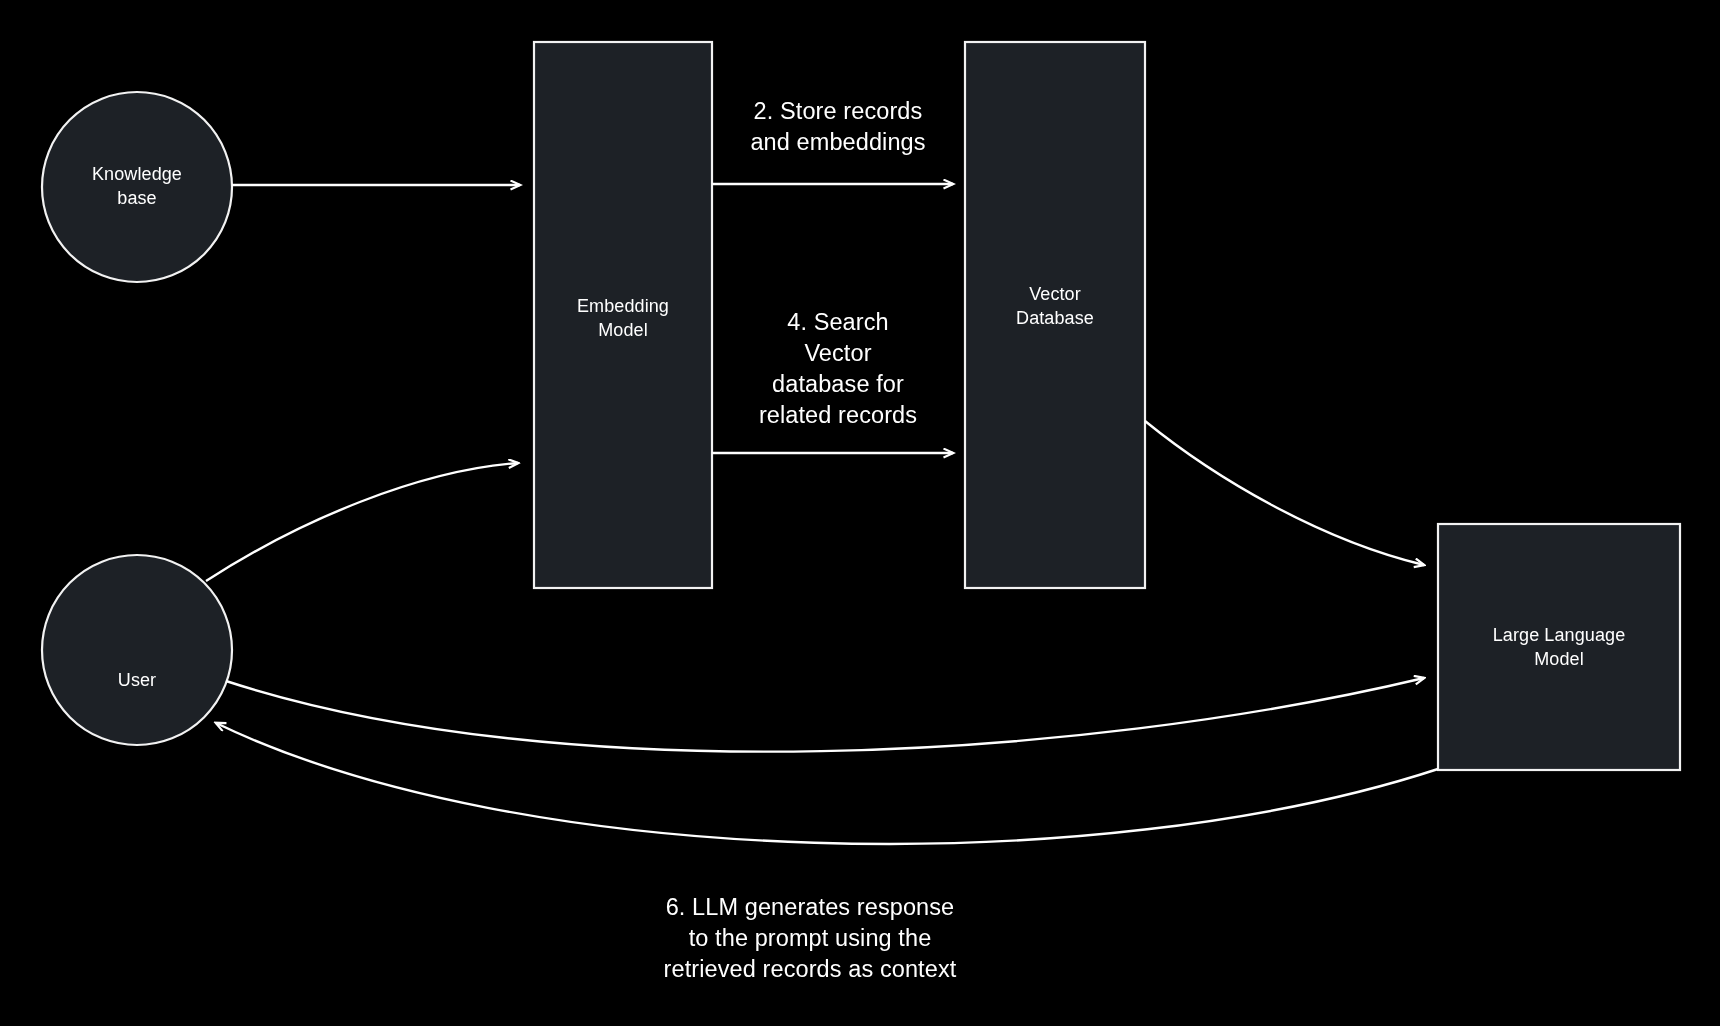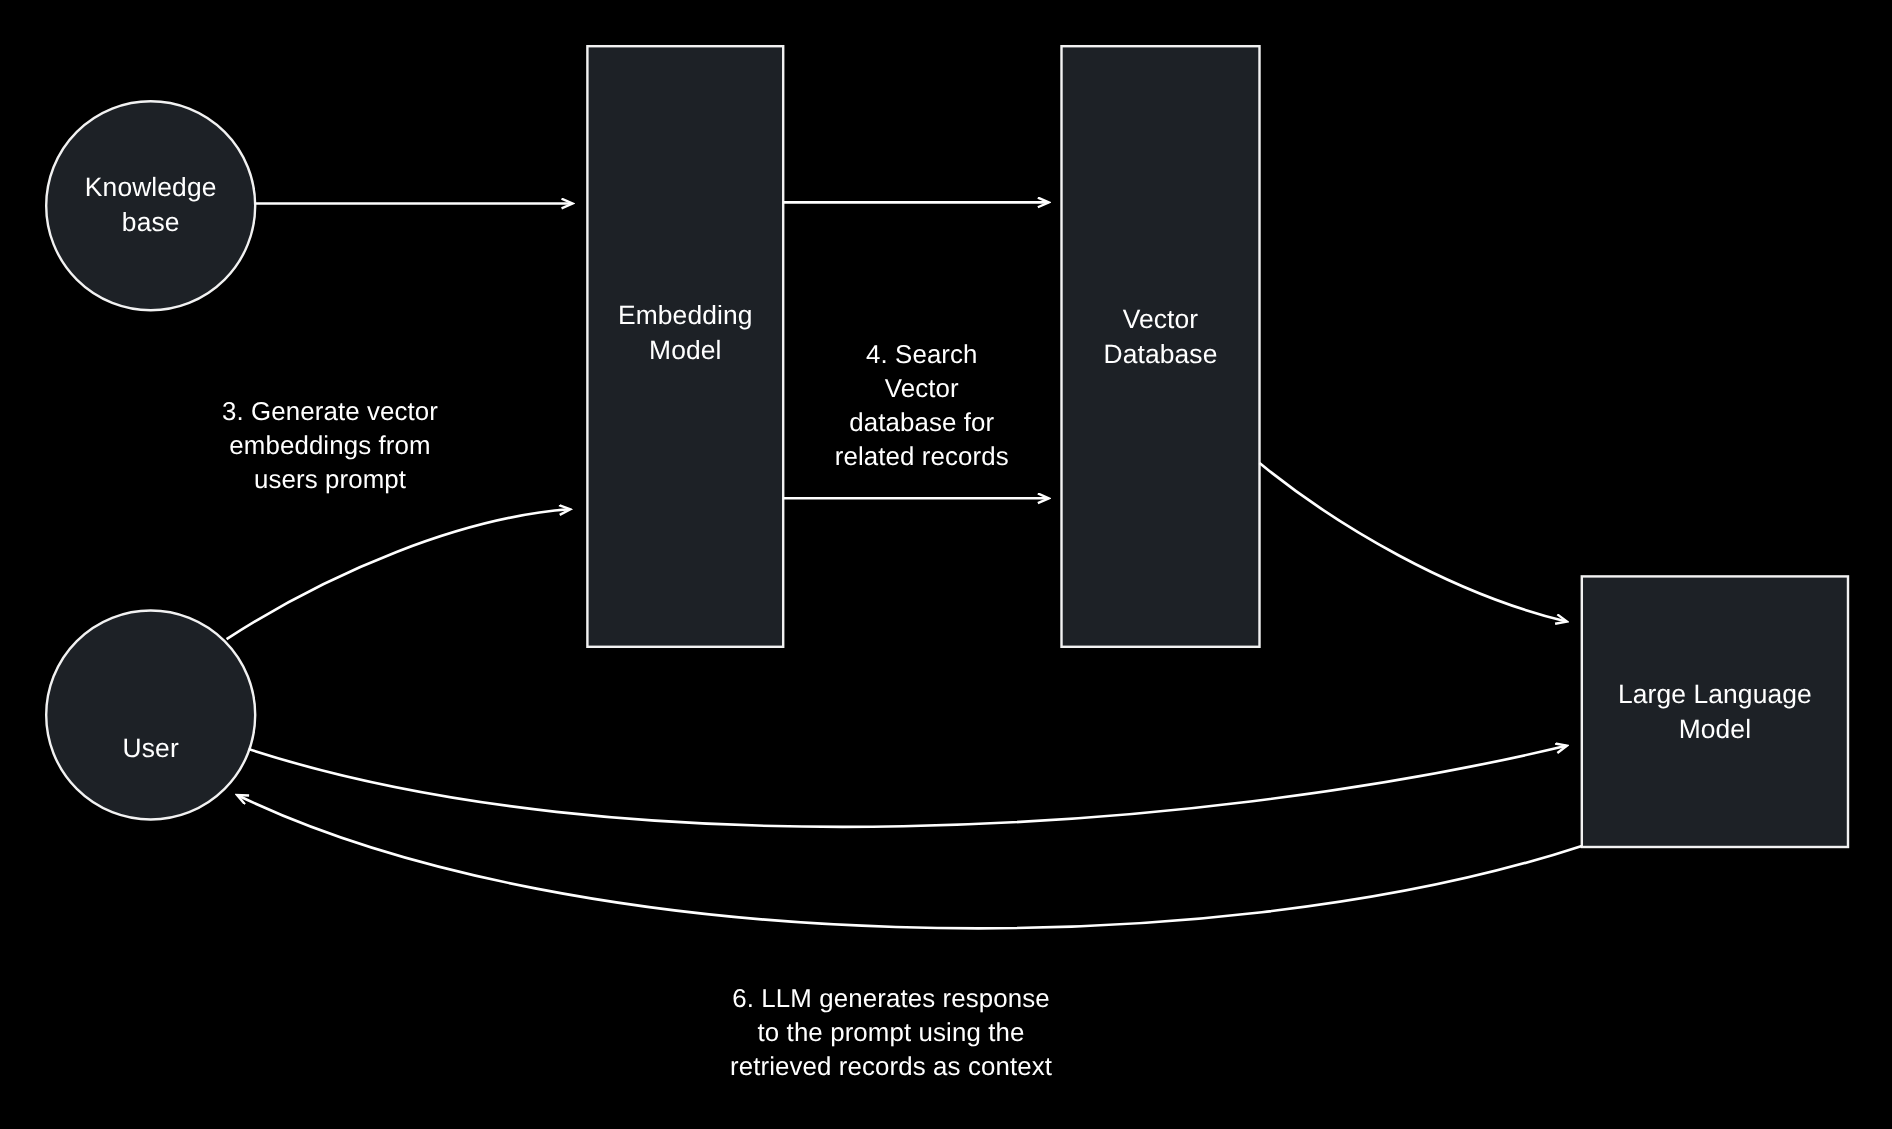--- a/index.html
+++ b/index.html
@@ -41,21 +41,21 @@
   .node-label, .edge-label {
     position: absolute;
     color: #ffffff;
     text-align: center;
     line-height: 1.32;
     white-space: pre-line;
     pointer-events: none;
     letter-spacing: 0.1px;
   }
   .node-label {
-    font-size: 24px;
+    font-size: 18px;
   }
   .edge-label {
     font-size: 23.5px;
   }
   .lbl-center {
     transform: translate(-50%, -50%);
   }
 </style>
 </head>
 <body>
@@ -90,36 +90,35 @@
     <path class="edge-line" d="M1145,421 C1215,478 1320,540 1424,565" marker-end="url(#arrowhead)"></path>
 
     <path class="edge-line" d="M226,681 C560,790 1080,760 1424,678" marker-end="url(#arrowhead)"></path>
 
     <path class="edge-line" d="M1438,769 C1100,880 520,870 216,723" marker-end="url(#arrowhead)"></path>
   </svg>
 
   <div class="node-label lbl-center" style="left:137px; top:187px; width:180px;">Knowledge
 base</div>
 
-  <div class="node-label lbl-center" style="left:623px; top:303px; width:191px;">Embedding
+  <div class="node-label lbl-center" style="left:623px; top:319px; width:191px;">Embedding
 Model</div>
 
   <div class="node-label lbl-center" style="left:1055px; top:307px; width:178px;">Vector
 Database</div>
 
   <div class="node-label lbl-center" style="left:137px; top:650px; width:180px;margin-top:31px;">User</div>
 
   <div class="node-label lbl-center" style="left:1559px; top:648px; width:189px;">Large Language
 Model</div>
 
 
+  <div class="edge-label lbl-center" style="left:838px; top:127px; width:250px;">2. Store records
+and embeddings</div>
 
-  <div class="edge-label lbl-center" style="left:300px; top:405px; width:300px;">3. Generate vector
-embeddings from
-users prompt</div>
 
   <div class="edge-label lbl-center" style="left:838px; top:369px; width:220px;">4. Search
 Vector
 database for
 related records</div>
 
 
   <div class="edge-label lbl-center" style="left:810px; top:939px; width:400px;">6. LLM generates response
 to the prompt using the
 retrieved records as context</div>

